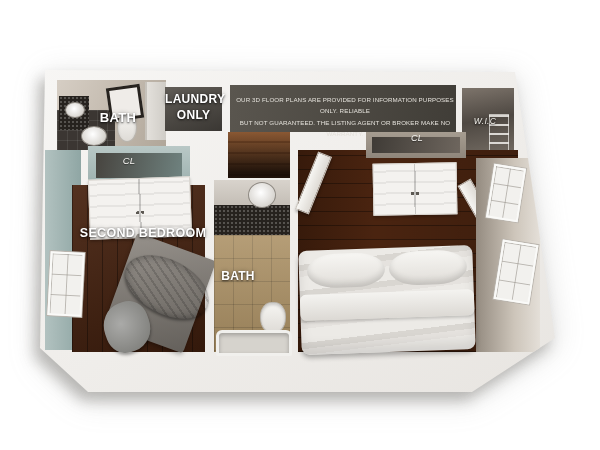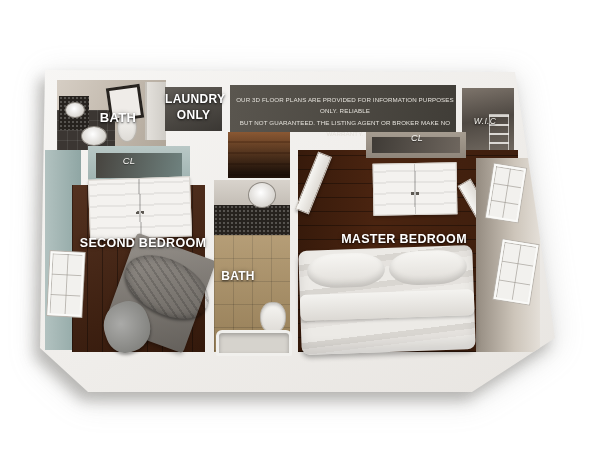--- a/index.html
+++ b/index.html
@@ -93,21 +93,21 @@
   
   .lbl{position:absolute;color:#ffffff;text-align:center;font-weight:bold;letter-spacing:0.3px;
        text-shadow:0 1px 2px rgba(0,0,0,0.65),0 0 4px rgba(0,0,0,0.35);white-space:nowrap;}
   .lbl-bath-upper{left:40px;top:44px;width:80px;font-size:13px;}
   .lbl-laundry{left:127px;top:25px;width:57px;font-size:12px;line-height:1.35;white-space:normal;}
   .lbl-disclaimer{left:196px;top:28px;width:222px;font-size:6.2px;font-weight:500;color:#e3e0da;
        letter-spacing:0.1px;line-height:1.85;text-shadow:none;white-space:normal;}
   .lbl-wic{left:424px;top:50px;width:46px;font-size:8.5px;font-style:italic;font-weight:500;color:#f0eee9;}
   .lbl-cl-left{left:63px;top:89px;width:56px;font-size:9.5px;font-style:italic;font-weight:500;color:#f6f5f2;text-shadow:0 1px 1px rgba(0,0,0,0.4);}
   .lbl-cl-master{left:351px;top:67px;width:56px;font-size:9px;font-style:italic;font-weight:500;color:#f6f5f2;text-shadow:0 1px 1px rgba(0,0,0,0.4);}
-  .lbl-second{left:19px;top:170px;width:172px;font-size:12.5px;}
+  .lbl-second{left:19px;top:160px;width:172px;font-size:12.5px;}
   .lbl-bath-center{left:162px;top:203px;width:76px;font-size:12px;}
   .lbl-master{left:296px;top:166px;width:140px;font-size:12.5px;}
 </style>
 </head>
 <body>
 
 <div id="stage">
   <div class="plan-wrap">
     <div class="plan">
 
@@ -175,17 +175,16 @@
       </div>
       <div class="lbl lbl-disclaimer">
         <span>OUR 3D FLOOR PLANS ARE PROVIDED FOR INFORMATION PURPOSES ONLY. RELIABLE</span><br>
         <span>BUT NOT GUARANTEED. THE LISTING AGENT OR BROKER MAKE NO WARRANTY.</span>
       </div>
       <div class="lbl lbl-wic">W.I.C</div>
       <div class="lbl lbl-cl-left">CL</div>
       <div class="lbl lbl-cl-master">CL</div>
       <div class="lbl lbl-second">SECOND BEDROOM</div>
       <div class="lbl lbl-bath-center">BATH</div>
-      <div class="lbl lbl-master">MASTER BEDROOM</div>
 
     </div>
   </div>
 </div>
 
 </body></html>

